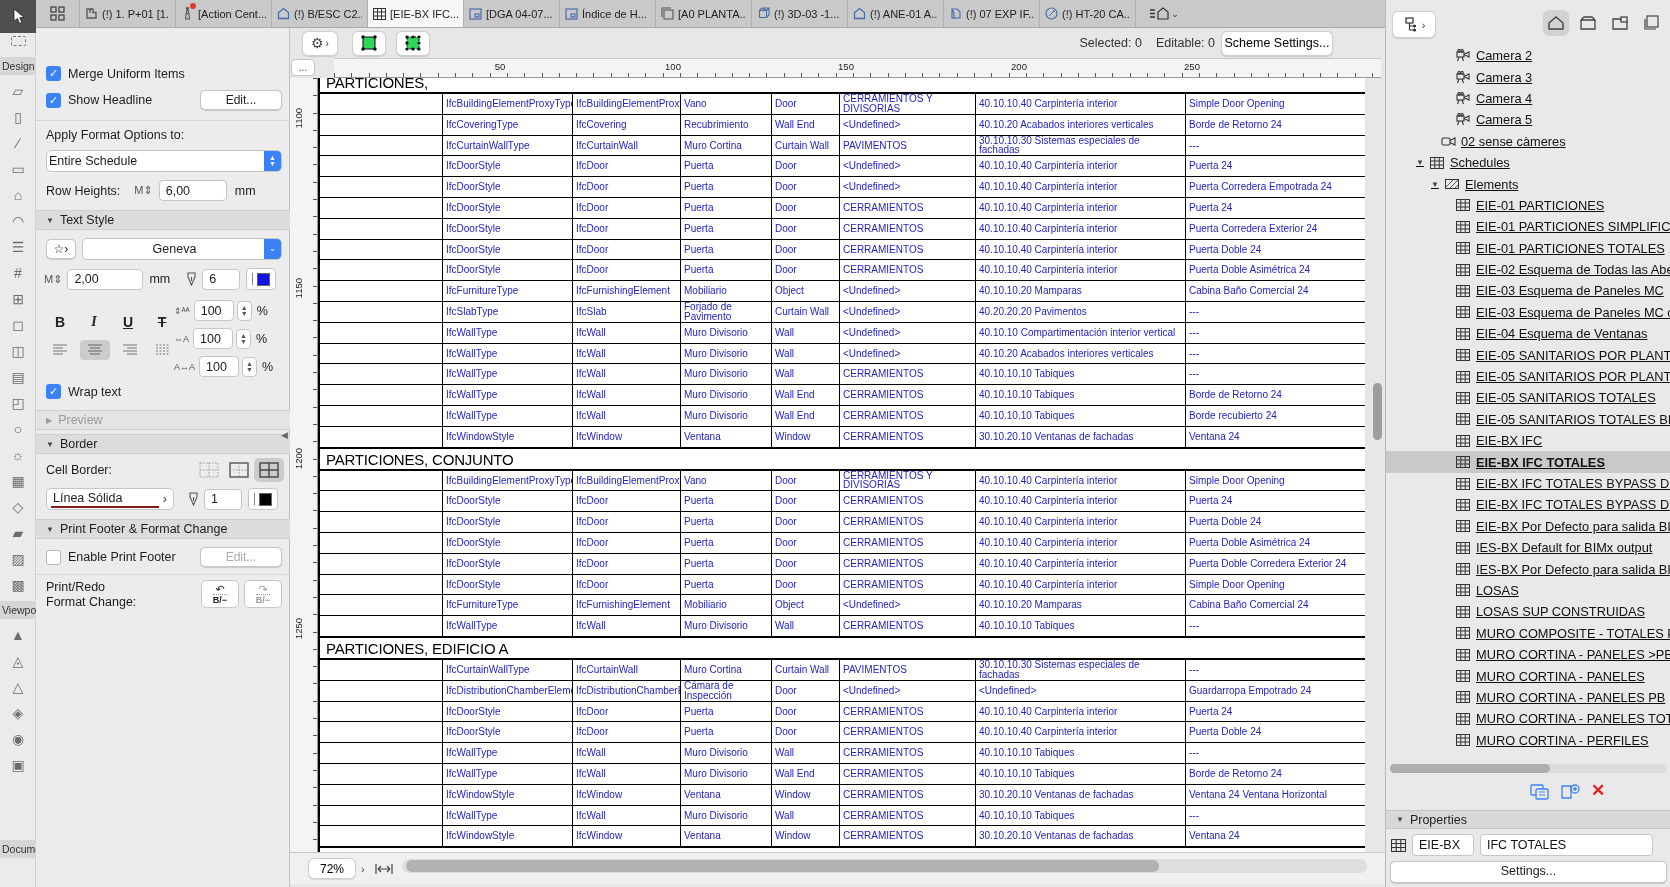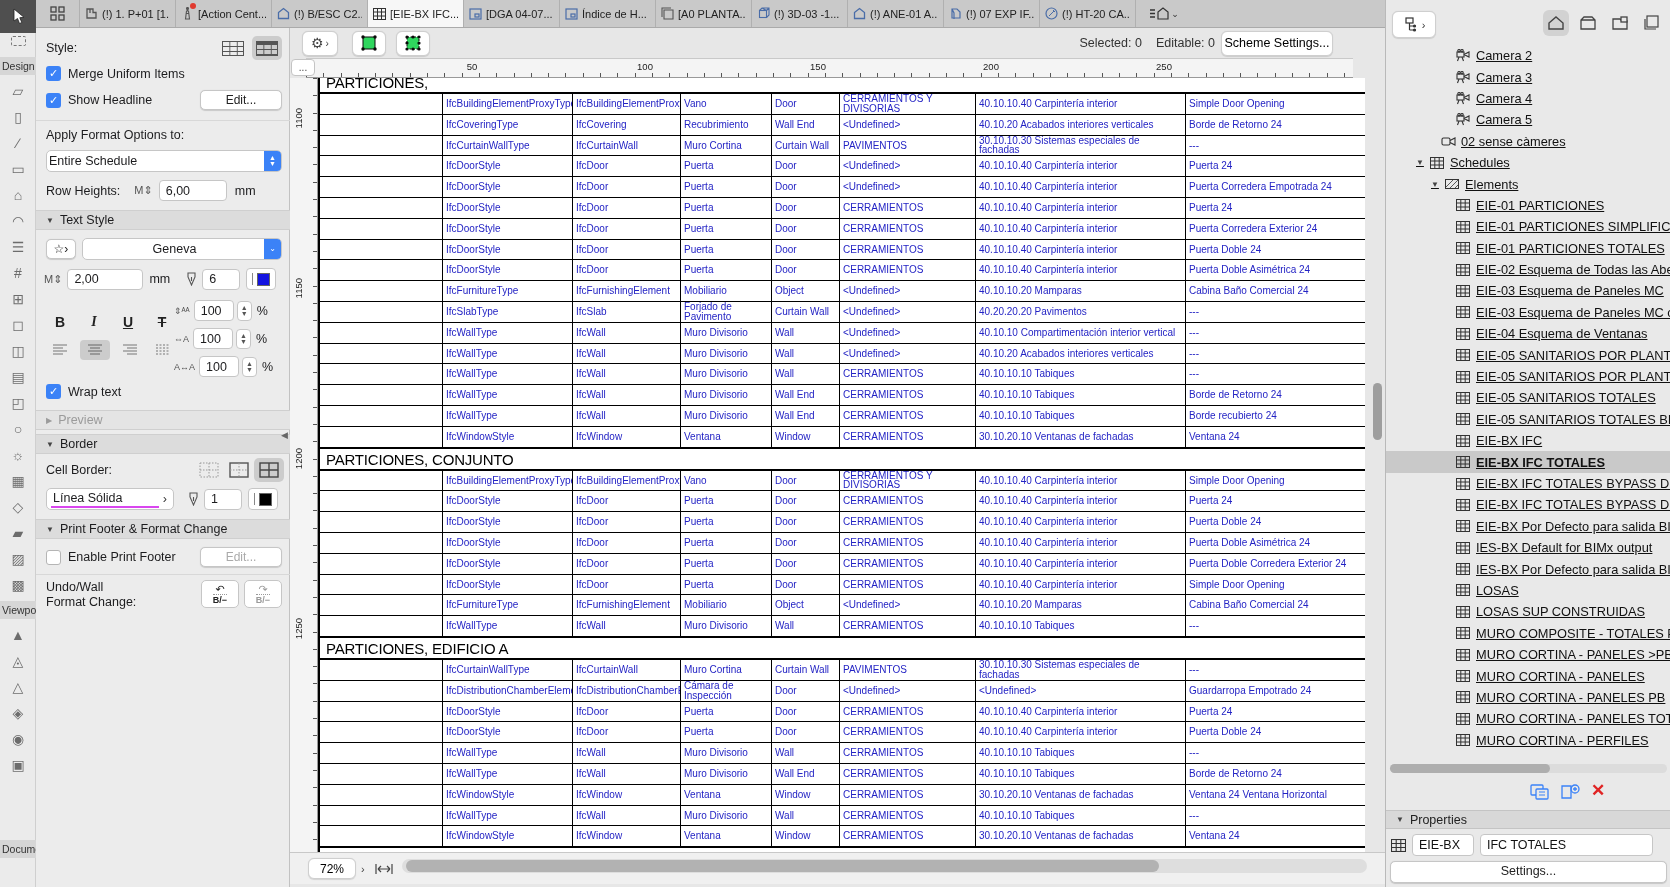--- a/index.html
+++ b/index.html
@@ -78,21 +78,21 @@
   #panel-collapse { position:absolute; left:281px; top:430px; font-size:9px; color:#666; z-index:6; }
 
   
   #center { position:absolute; left:290px; top:28px; width:1095px; height:856px; background:#e7e7e7; }
   #center-toolbar { position:absolute; left:0; top:0; width:1095px; height:30px; display:flex; align-items:center; }
   .ctb-btn { background:#fff; border:1px solid #cfcfcf; border-radius:6px; height:25px; display:flex;
     align-items:center; justify-content:center; box-shadow:0 0.5px 1px rgba(0,0,0,.12); }
   #sel-info { position:absolute; right:170px; font-size:12.5px; color:#333; display:flex; gap:14px; }
   #scheme-btn { position:absolute; right:52px; width:112px; font-size:12.5px; }
 
-  #hruler { position:absolute; left:16px; top:30px; width:1047px; height:20px; background:#f4f4f4;
+  #hruler { position:absolute; left:44px; top:30px; width:1047px; height:20px; background:#f4f4f4;
     border-bottom:1px solid #999; border-top:1px solid #c9c9c9;
     background-image:repeating-linear-gradient(to right,#555 0 1px,transparent 1px 17.3px);
     background-size:100% 4px; background-position:0 bottom; background-repeat:no-repeat; }
   .hr-num { position:absolute; top:2px; font-size:9.5px; color:#222; transform:translateX(-50%); }
   #hcorner { position:absolute; left:1px; top:31px; width:24px; height:17px; background:#fff;
     border:1px solid #c4c4c4; border-radius:4px; font-size:10px; color:#444; display:flex; align-items:center;
     justify-content:center; z-index:3; }
   #vruler { position:absolute; left:0; top:50px; width:28px; height:774px; background:#f4f4f4;
     border-right:1px solid #999;
     background-image:repeating-linear-gradient(to bottom,#555 0 1px,transparent 1px 17.3px);
@@ -392,30 +392,20 @@
           <span>◉</span>
         </div>
         <div class="tool">
           <span>▣</span>
         </div>
       </div>
     <div class="striplabel" id="doc-label">Docume</div>
   </div>
 
   <div id="format-panel">
-    <div class="fp-row fp-pad" style="top:8px;">
-      <span class="fmt-label">Style:</span>
-      <span style="flex:1"></span>
-      <span class="iconbtn" style="margin-right:4px;">
-          <span class="minitable"></span>
-        </span>
-      <span class="iconbtn active" style="margin-right:8px;">
-          <span class="minitable hdr"></span>
-        </span>
-    </div>
     <div class="fp-row fp-pad" style="top:38px;">
       <span class="cb">✓</span>
       <span>Merge Uniform Items</span>
     </div>
     <div class="fp-row fp-pad" style="top:62px;">
       <span class="cb">✓</span>
       <span>Show Headline</span>
       <span style="flex:1"></span>
       <span class="btn" style="width:82px; margin-right:8px;">Edit...</span>
     </div>
@@ -561,21 +551,21 @@
           <svg width="20" height="16" viewBox="0 0 20 16">
             <g fill="none" stroke="#444" stroke-width="1.4">
               <rect x="1" y="1" width="18" height="14"></rect>
               <path d="M10 1 V15 M1 8 H19"></path>
             </g>
           </svg>
         </span>
     </div>
     <div class="fp-row" style="top:460px; padding-left:10px;">
       <span class="popup" style="width:128px; position:relative;">
-        <span class="ptext" style="border-bottom:2px solid #d946ef; padding-bottom:1px; margin:0 4px 0 4px;">Línea Sólida</span>
+        <span class="ptext" style="border-bottom:2px solid #7f1d1d; padding-bottom:1px; margin:0 4px 0 4px;">Línea Sólida</span>
         <span style="margin-left:auto; padding-right:6px; color:#333;">›</span>
       </span>
       <span style="margin-left:14px;">
         <svg width="11" height="14" viewBox="0 0 11 14">
             <path d="M2 1 H9 V5 L5.5 13 L2 5 Z M5.5 5 V9" fill="none" stroke="#555" stroke-width="1.1"></path>
           </svg>
       </span>
       <span class="num" style="width:38px; margin-left:5px;">1</span>
       <span class="swatchbtn" style="margin-left:6px;">
           <span class="bar"></span>
@@ -588,21 +578,21 @@
     </div>
     <div class="fp-row fp-pad" style="top:519px;">
       <span class="cb off"></span>
       <span>Enable Print Footer</span>
       <span style="flex:1"></span>
       <span class="btn disabled" style="width:82px; margin-right:8px;">Edit...</span>
     </div>
     <div style="position:absolute; left:0; top:546px; width:254px; border-top:1px solid #d8d8d8;"></div>
     <div class="fp-row fp-pad" style="top:552px; align-items:flex-start;">
       <span style="line-height:15px;">
-        <span>Undo/Wall</span><br>
+        <span>Print/Redo</span><br>
         <span>Format Change:</span>
       </span>
       <span style="flex:1"></span>
       <span class="undobtn" style="margin-right:5px;">
         <span class="arr">↶</span>
         <span class="bi">B/−</span>
       </span>
       <span class="undobtn dim" style="margin-right:8px;">
         <span class="arr">↷</span>
         <span class="bi">B/−</span>

